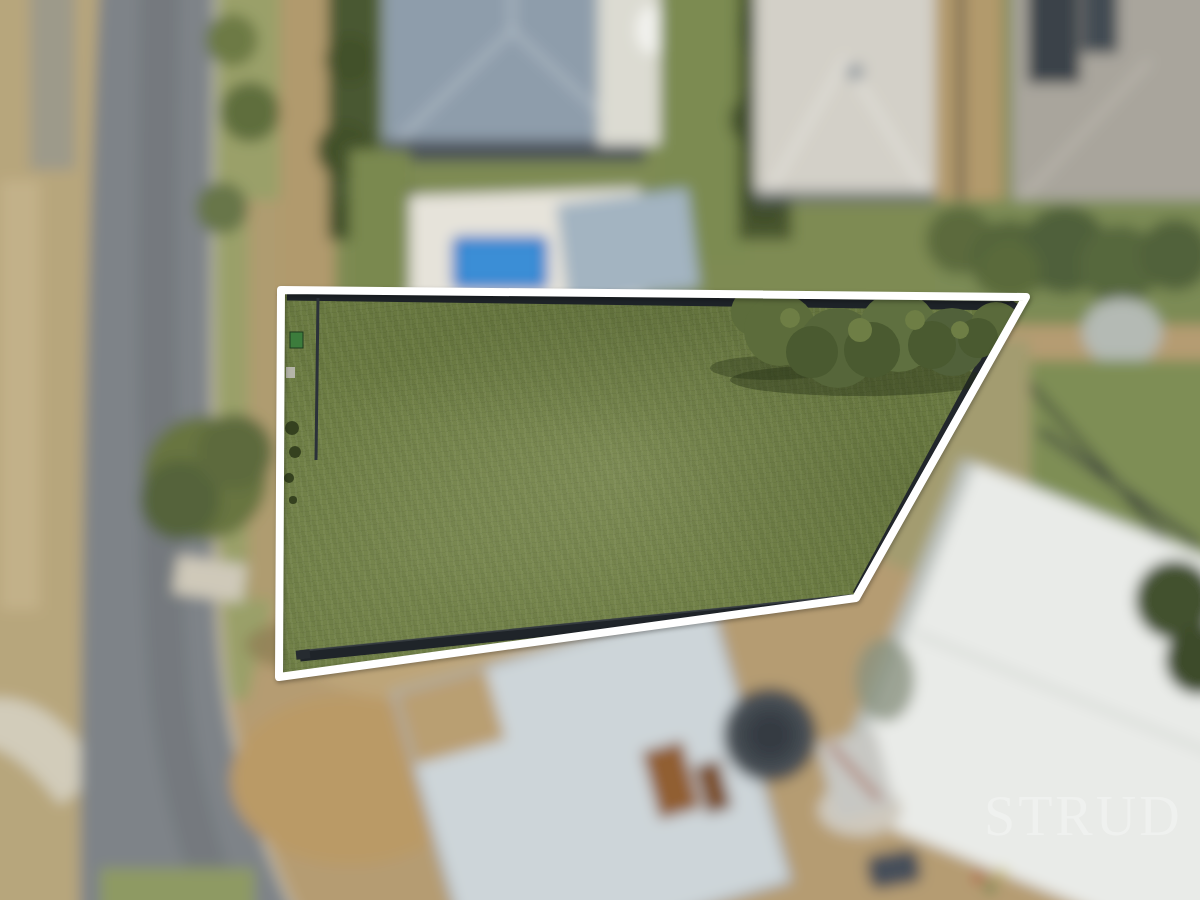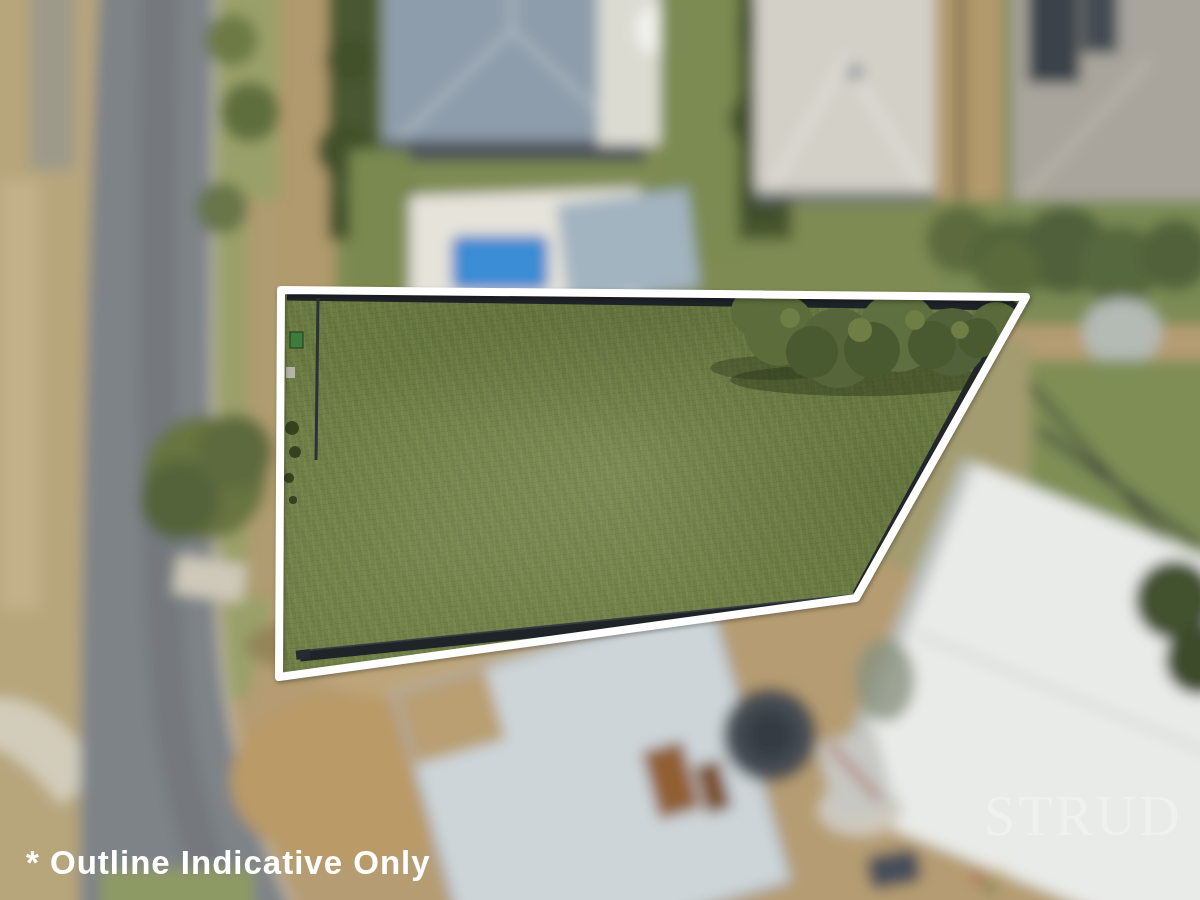--- a/index.html
+++ b/index.html
@@ -236,16 +236,15 @@
         <circle cx="915" cy="320" r="10" fill="#6e7e45"></circle>
         <circle cx="960" cy="330" r="9" fill="#6e7e45"></circle>
       </g>
     </svg>
   </div>
 
   <svg class="outline-svg" width="1200" height="900" viewBox="0 0 1200 900">
     <polygon fill="none" stroke="#ffffff" stroke-width="8" stroke-linejoin="round" stroke-linecap="round" points="281,290 1026,297 856,598 279,677"></polygon>
   </svg>
 
-  <div class="caption">* Outline Indicative Only</div>
   <div class="watermark">STRUD</div>
 
 </div>
 
 </body></html>

